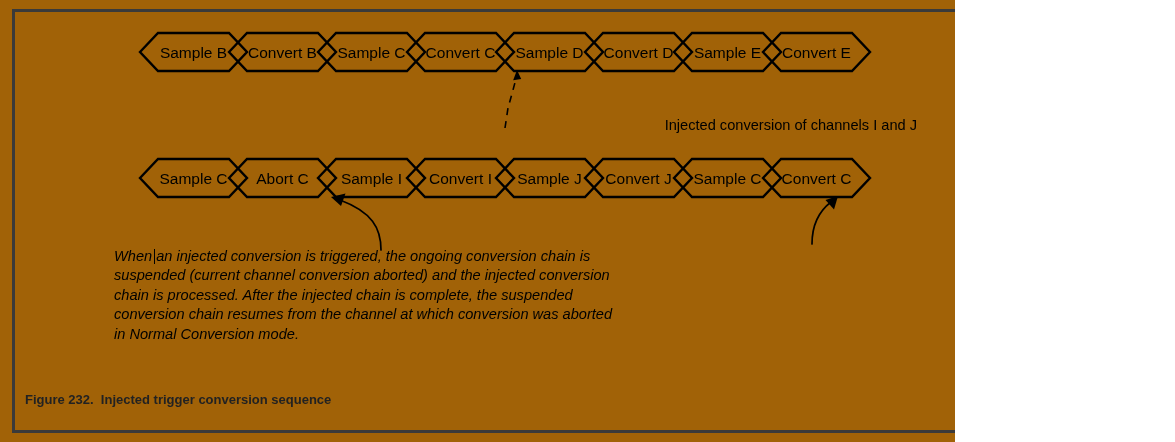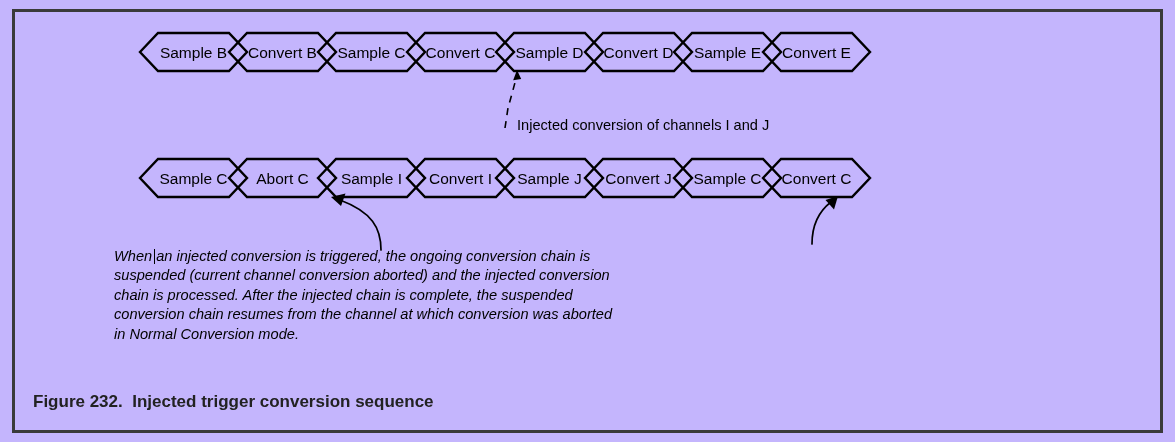--- a/index.html
+++ b/index.html
@@ -5,23 +5,23 @@
   html, body {
     margin: 0;
     padding: 0;
     background: #ffffff;
   }
   body {
     font-family: "Liberation Sans", sans-serif;
   }
   #figure-frame {
     position: relative;
-    width: 1175px;
+    width: 955px;
     height: 442px;
-    background: #c4b5fd;
+    background: #a16207;
     box-sizing: border-box;
     overflow: hidden;
   }
   .frame-border {
     position: absolute;
     left: 12px;
     top: 9px;
     width: 1151px;
     height: 424px;
     border: 3px solid #3a3a3a;
@@ -44,42 +44,42 @@
     font-family: "Liberation Sans", sans-serif;
     font-size: 14.6px;
     line-height: 19.4px;
     color: #000000;
     white-space: pre-wrap;
   }
   #injected-note {
     left: 517px;
     top: 116px;
     width: 400px;
+    text-align: right;
   }
   #left-note {
     left: 114px;
     top: 247px;
     width: 500px;
     font-style: italic;
   }
   #right-note {
     left: 753px;
     top: 247px;
     width: 340px;
   }
   #figure-caption {
     position: absolute;
     left: 25px;
     top: 392px;
     font-family: "Liberation Sans", sans-serif;
-    font-size: 17px;
+    font-size: 13px;
     font-weight: bold;
     color: #222222;
     white-space: pre;
-    margin-left: 8px;
   }
   .caret-artifact {
     position: absolute;
     left: 154px;
     top: 249px;
     width: 1px;
     height: 15px;
     background: #000000;
   }
 </style>

